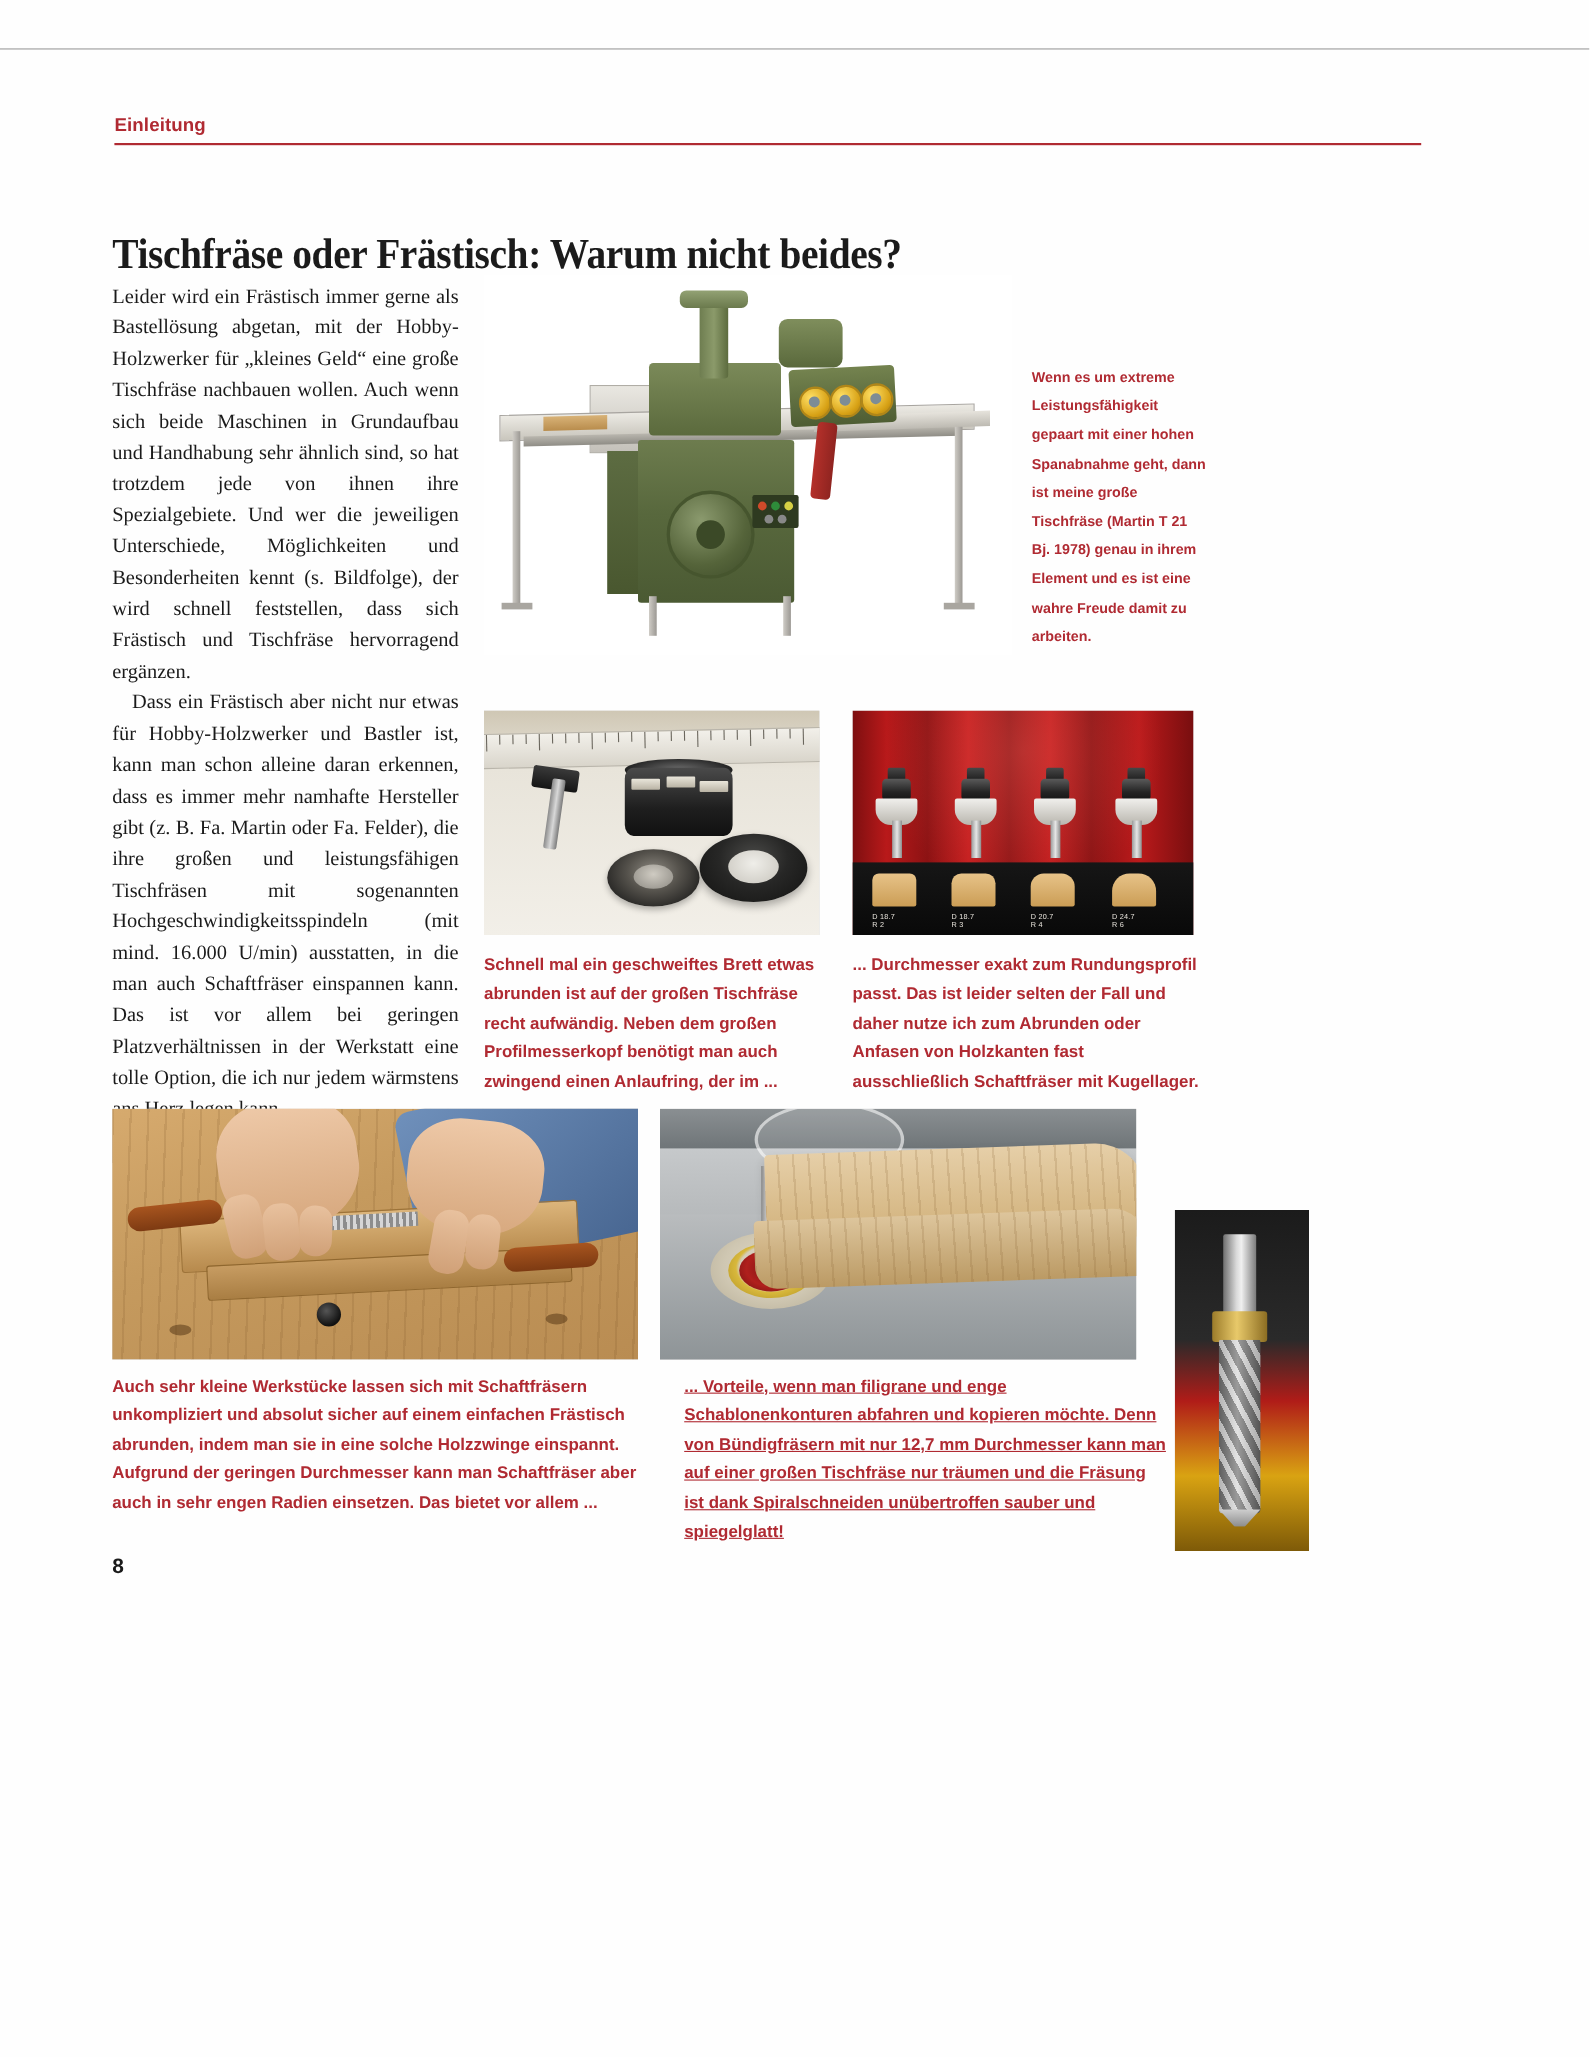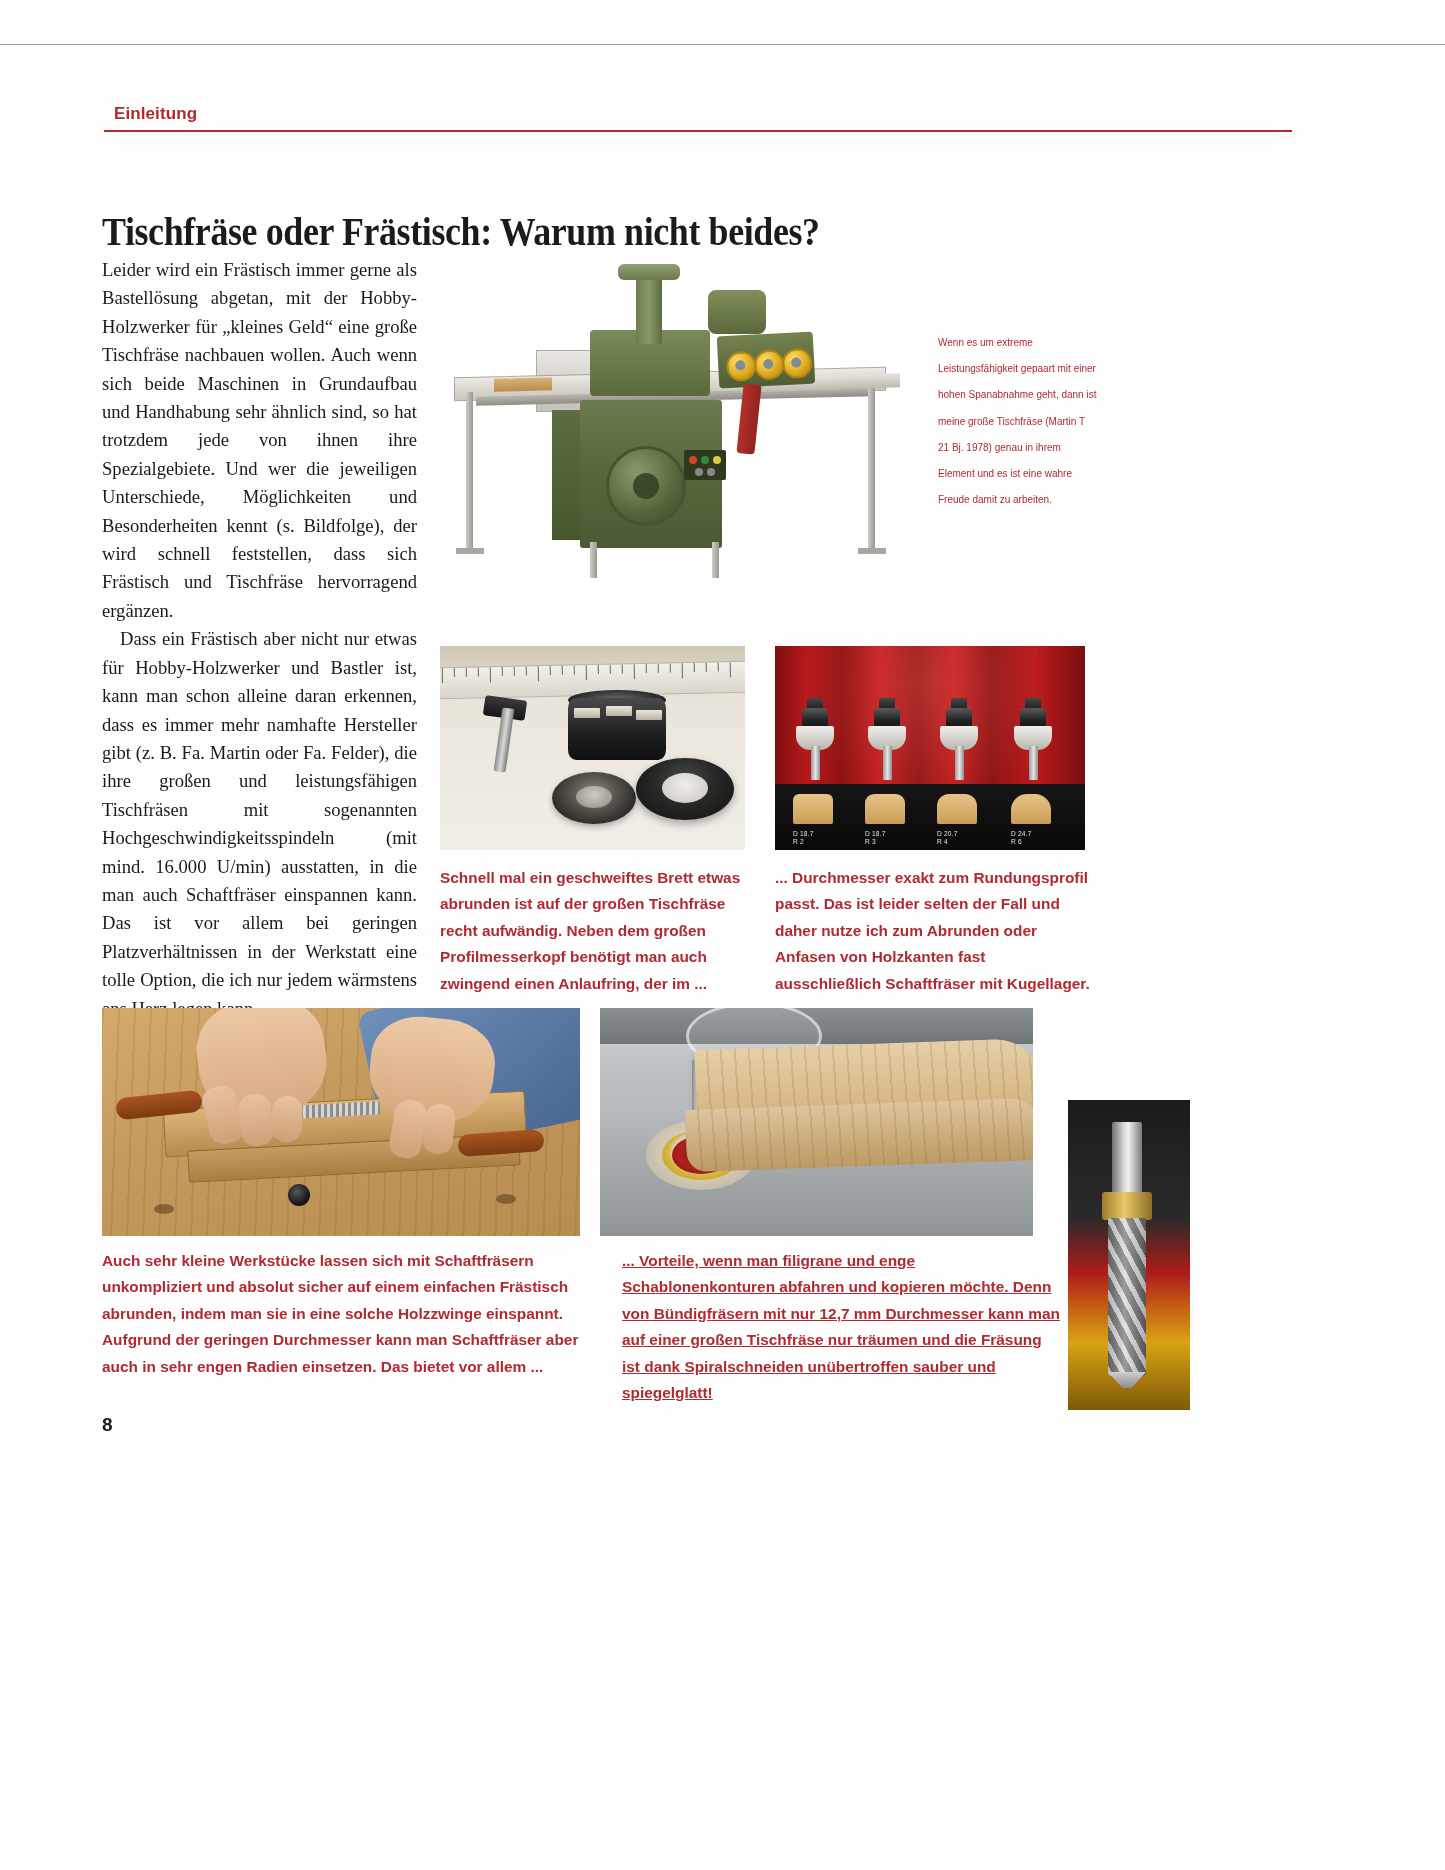--- a/index.html
+++ b/index.html
@@ -39,21 +39,20 @@
     width: 1188px;
   }
   .runhead-label {
     font-family: "Liberation Sans", sans-serif;
     font-size: 17px;
     font-weight: 600;
     color: #b02a32;
     letter-spacing: 0.1px;
     padding-bottom: 6px;
     display: block;
-    margin-left: 10px;
   }
   .runhead-rule {
     width: 100%;
     height: 1.6px;
     background: #b02a32;
   }
 
   
   .page-title {
     position: absolute;
@@ -102,23 +101,23 @@
     background: #ffffff;
   }
 
   
   .pullquote {
     position: absolute;
     left: 938px;
     top: 330px;
     width: 160px;
     font-family: "Liberation Sans", sans-serif;
-    font-size: 10px;
+    font-size: 13px;
     line-height: 26.2px;
-    font-weight: 400;
+    font-weight: 700;
     color: #b02a32;
   }
 
   
   #photo-cutterhead {
     left: 440px;
     top: 646px;
     width: 305px;
     height: 204px;
   }

